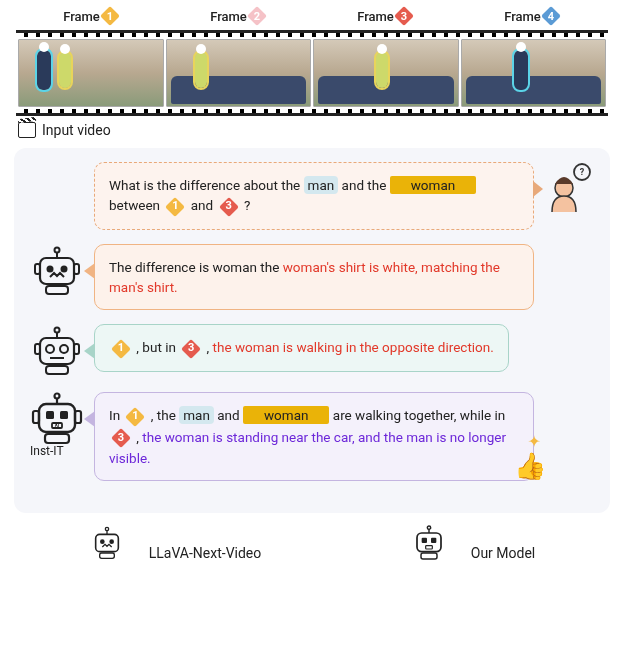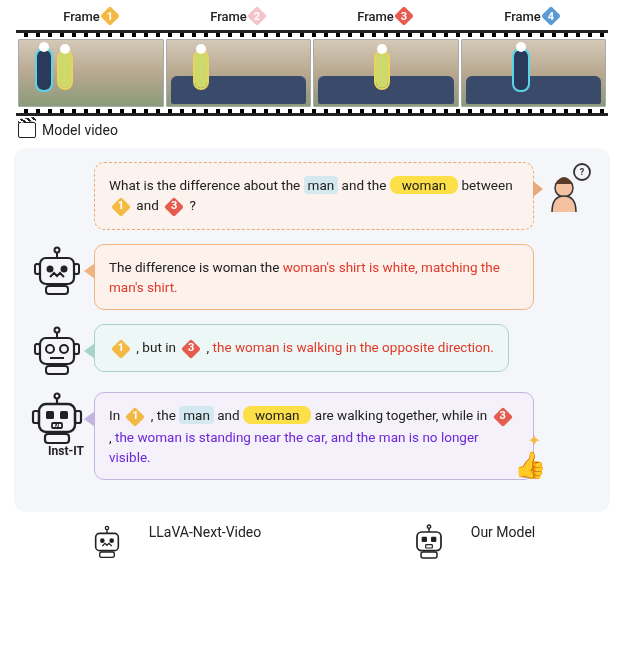--- a/index.html
+++ b/index.html
@@ -32,31 +32,31 @@
 .bubble.llava{background:#fdf2eb;border-color:#f0b483}
 .bubble.sharegpt{background:#edf7f5;border-color:#a8d4c8}
 .bubble.ours{background:#f4f1fb;border-color:#c4b5e0}
 .bubble .tail{position:absolute;width:0;height:0;top:18px}
 .bubble.user .tail{right:-10px;border-top:8px solid transparent;border-bottom:8px solid transparent;border-left:10px solid #e8a97a}
 .bubble.llava .tail,.bubble.sharegpt .tail,.bubble.ours .tail{left:-11px;border-top:8px solid transparent;border-bottom:8px solid transparent}
 .bubble.llava .tail{border-right:11px solid #f0b483}
 .bubble.sharegpt .tail{border-right:11px solid #a8d4c8}
 .bubble.ours .tail{border-right:11px solid #c4b5e0}
 .hl-man{background:#d4e8ef;padding:1px 4px;border-radius:4px}
-.hl-woman{background:#fde047;padding:1px 12px;border-radius:8px}
+.hl-woman{background:#eab308;padding:1px 21px;border-radius:2px}
 .redtext{color:#e2392a}
 .greentext{color:#6d28d9}
 .avatar{flex-shrink:0;width:54px;height:54px;display:flex;align-items:center;justify-content:center}
 .avatar svg{width:100%;height:100%}
 .avatar-person{width:50px;height:56px}
-.instit-label{text-align:right;font-weight:700;font-size:12px;margin-top:-2px}
+.instit-label{text-align:left;font-weight:400;font-size:12px;margin-top:-2px}
 .thumbsup{position:absolute;right:-14px;bottom:-6px;font-size:26px}
 .sparkle{position:absolute;right:-8px;bottom:26px;font-size:16px;color:#f4b942}
 .legend{display:flex;justify-content:space-around;align-items:center;padding:12px 4px 2px;font-size:14px}
-.legend-item{display:flex;align-items:flex-start;gap:24px}
+.legend-item{display:flex;align-items:flex-end;gap:24px}
 .legend-item .ico{width:36px;height:36px;display:flex;align-items:center;justify-content:center}
 .d-inline{display:inline-flex;vertical-align:middle;margin:0 2px}
 </style>
 </head>
 <body>
 
 <div class="wrap">
   <div class="frames-row">
     <div class="frame-label">
         <span>Frame</span>
@@ -98,21 +98,21 @@
         <div class="p2" style="left:62px"></div>
       </div>
     <div class="thumb">
         <div class="car"></div>
         <div class="p1" style="left:52px;outline-color:#5bd4e8"></div>
       </div>
   </div>
 
   <div class="input-label">
     <span class="slate"></span>
-    <span>Model video</span>
+    <span>Input video</span>
   </div>
 
   <div class="panel">
 
     <div class="qa-row right">
       <div class="avatar avatar-person">
         <svg viewBox="0 0 50 56">
             <circle cx="38" cy="10" r="8" fill="none" stroke="#333" stroke-width="1.8"></circle>
             <text x="38" y="13" font-size="9" text-anchor="middle" fill="#333" font-weight="700">?</text>
             <circle cx="20" cy="26" r="9" fill="#f4c2a0" stroke="#333" stroke-width="1.5"></circle>

